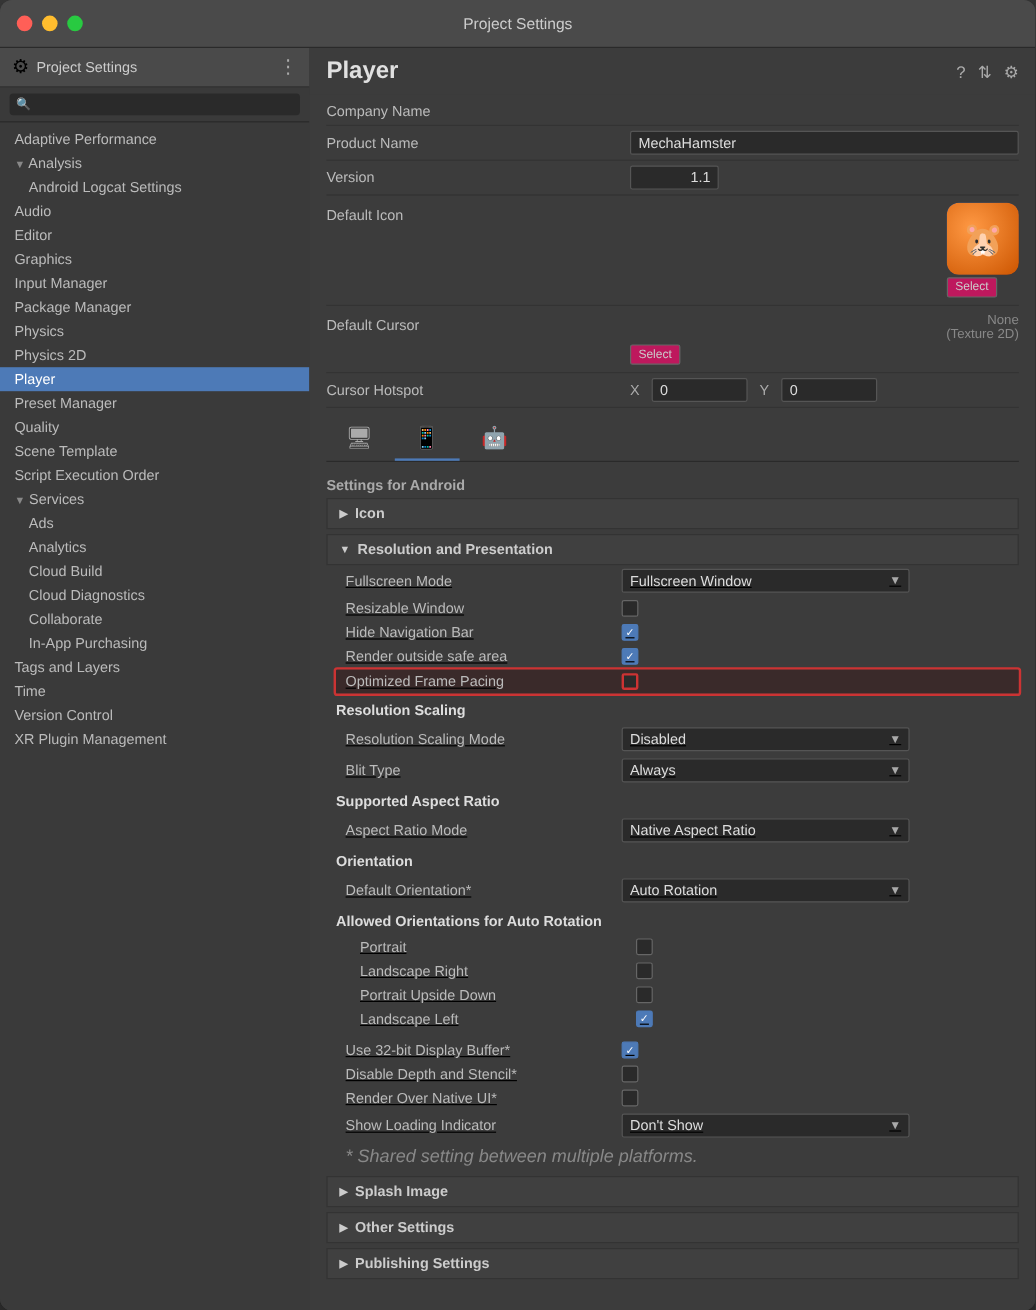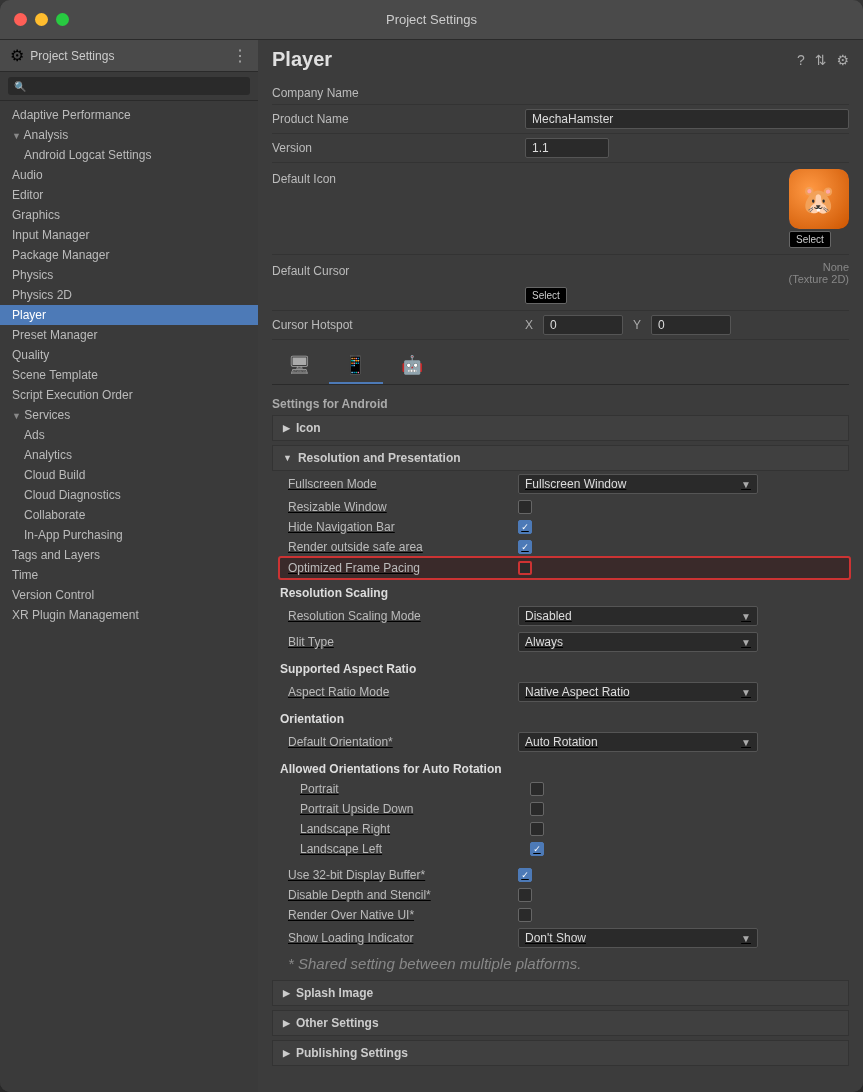--- a/index.html
+++ b/index.html
@@ -169,21 +169,21 @@
     .form-input {
       background: #2a2a2a;
       border: 1px solid #555;
       border-radius: 2px;
       color: #ddd;
       font-size: 12px;
       padding: 2px 6px;
       width: 100%;
     }
     .select-btn {
-      background: #000000;
+      background: #be185d;
       border: 1px solid #666;
       border-radius: 2px;
       color: #ccc;
       font-size: 10px;
       padding: 2px 6px;
       cursor: pointer;
       display: block;
       margin-top: 2px;
       text-align: right;
     }
@@ -385,21 +385,21 @@
         <div class="form-row">
           <div class="form-label">Product Name</div>
           <div class="form-value">
             <input class="form-input" type="text" value="MechaHamster" style="">
           </div>
         </div>
 
         <div class="form-row">
           <div class="form-label">Version</div>
           <div class="form-value">
-            <input class="form-input" type="text" value="1.1" style="width: 84px;">
+            <input class="form-input" type="text" value="1.1" style="width: 74px; text-align: right;">
           </div>
         </div>
 
         <div class="form-row" style="align-items:flex-start;padding:6px 0;">
           <div class="form-label">Default Icon</div>
           <div class="form-value">
             <div style="display:flex;align-items:flex-start;gap:8px;">
               <div style="flex:1;"></div>
               <div style="text-align:center;">
                 <div style="width:60px;height:60px;background:linear-gradient(135deg,#3a5a9a,#8b3a10);border-radius:10px;display:flex;align-items:center;justify-content:center;overflow:hidden;">
@@ -545,27 +545,27 @@
             <div style="padding:4px 0 2px 0;">
               <span class="res-label bold">Allowed Orientations for Auto Rotation</span>
             </div>
             <div class="res-row" style="padding-left:20px;">
               <div class="res-label">Portrait</div>
               <div class="res-value">
                 <div class="checkbox"></div>
               </div>
             </div>
             <div class="res-row" style="padding-left:20px;">
+              <div class="res-label">Landscape Right</div>
+              <div class="res-value">
+                <div class="checkbox"></div>
+              </div>
+            </div>
+            <div class="res-row" style="padding-left:20px;">
               <div class="res-label">Portrait Upside Down</div>
-              <div class="res-value">
-                <div class="checkbox"></div>
-              </div>
-            </div>
-            <div class="res-row" style="padding-left:20px;">
-              <div class="res-label">Landscape Right</div>
               <div class="res-value">
                 <div class="checkbox"></div>
               </div>
             </div>
             <div class="res-row" style="padding-left:20px;">
               <div class="res-label">Landscape Left</div>
               <div class="res-value">
                 <div class="checkbox checked"></div>
               </div>
             </div>

